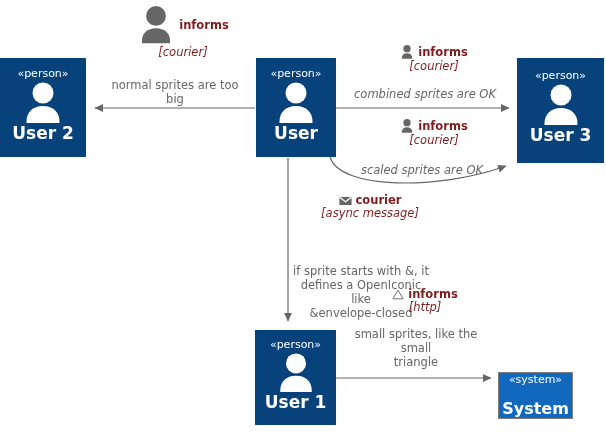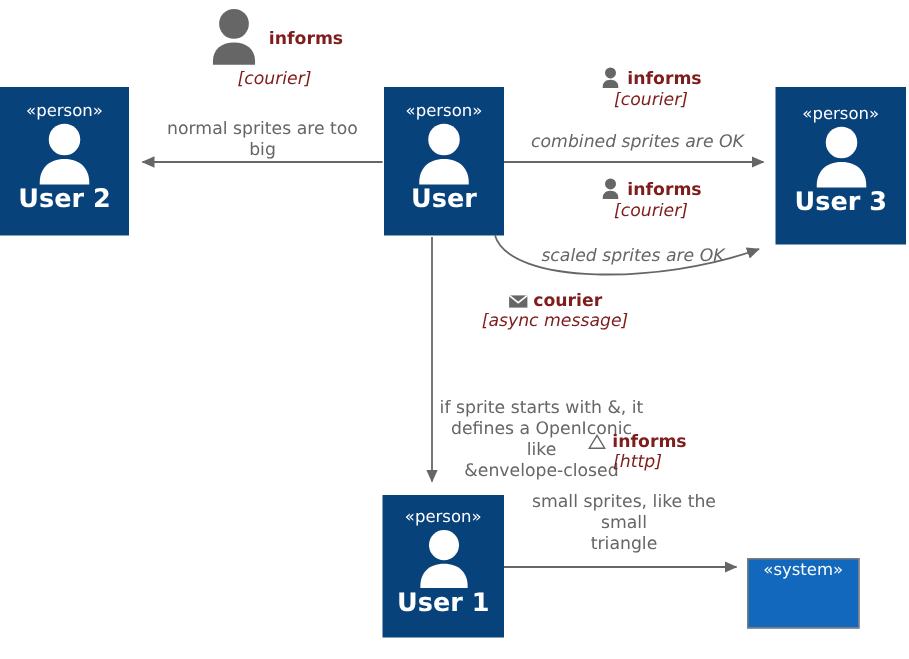--- a/index.html
+++ b/index.html
@@ -131,20 +131,21 @@
     <div class="stereo">«person»</div>
     <svg class="sprite" width="46" height="42" viewBox="0 0 46 44">
       <circle cx="23" cy="13" r="10.5" fill="#ffffff"></circle>
       <path d="M23,26 C 33.5,26 39.5,32.5 39.5,41.5 L39.5,43 L6.5,43 L6.5,41.5 C6.5,32.5 12.5,26 23,26 z" fill="#ffffff"></path>
     </svg>
     <div class="boxname">User 1</div>
   </div>
 
   <div class="box system" style="left:498px;top:352px;width:75px;height:47px;justify-content:space-between;margin-top:20px;">
     <div class="stereo">«system»</div>
+    <div class="boxname">System</div>
   </div>
 
   <div class="tech" style="left:113px;top:4px;width:140px;">
     <div class="row">
       <svg class="gicon" width="38" height="42" viewBox="0 0 46 48">
         <circle cx="23" cy="13" r="12" fill="#666666"></circle>
         <path d="M23,28 C 33.5,28 40,34 40,43 L40,46 L6,46 L6,43 C6,34 12.5,28 23,28 z" fill="#666666"></path>
       </svg>
       <span class="tname">informs</span>
     </div>

